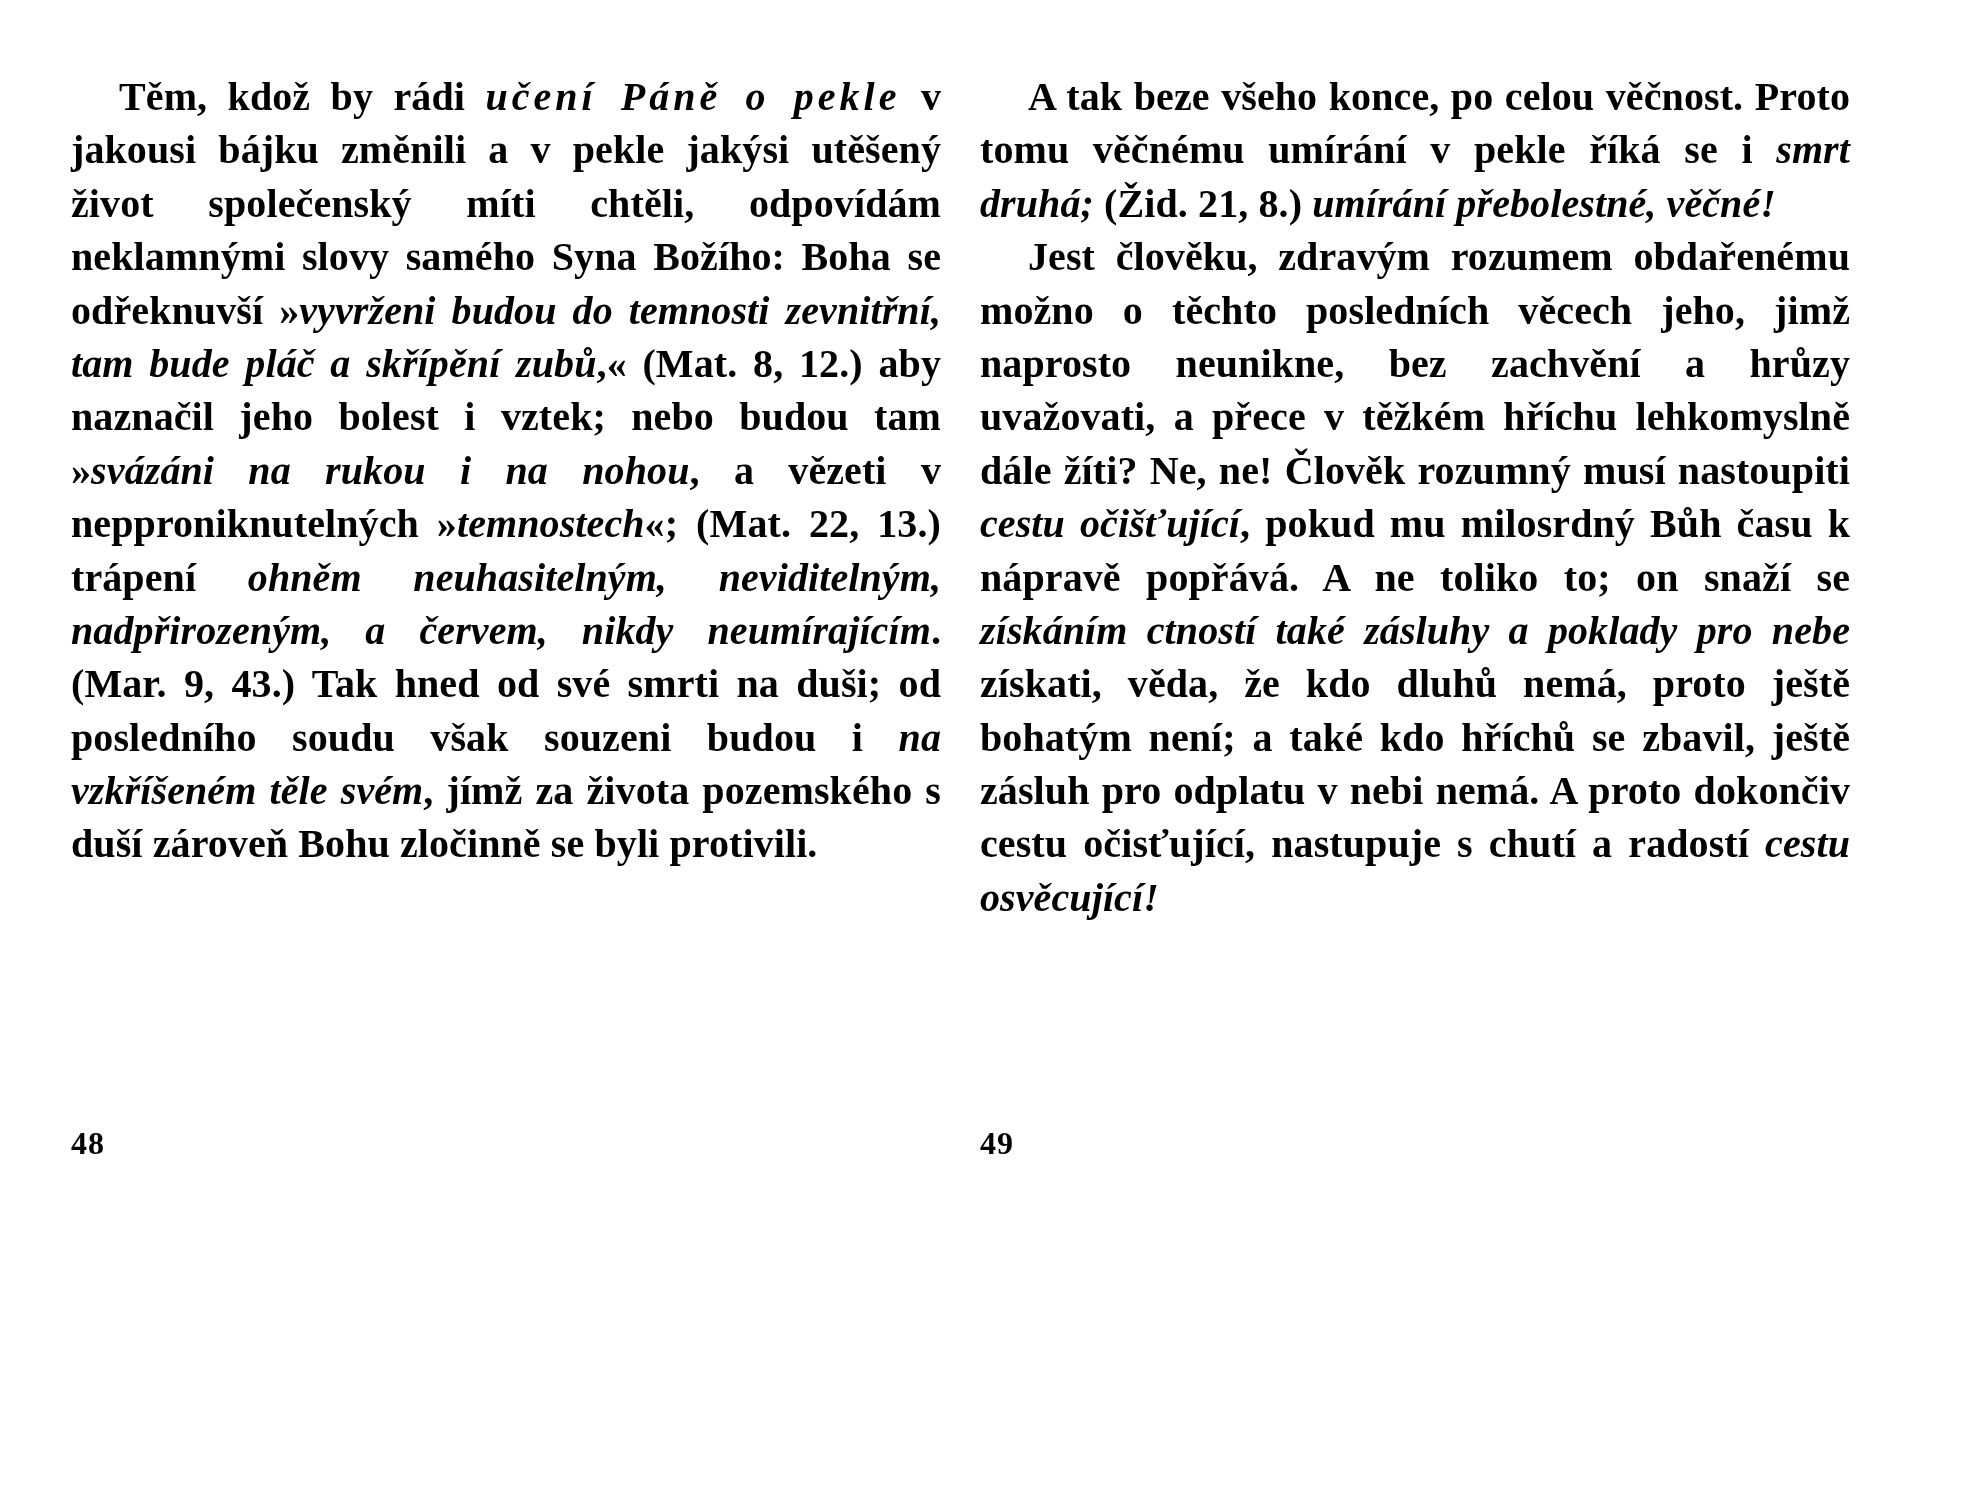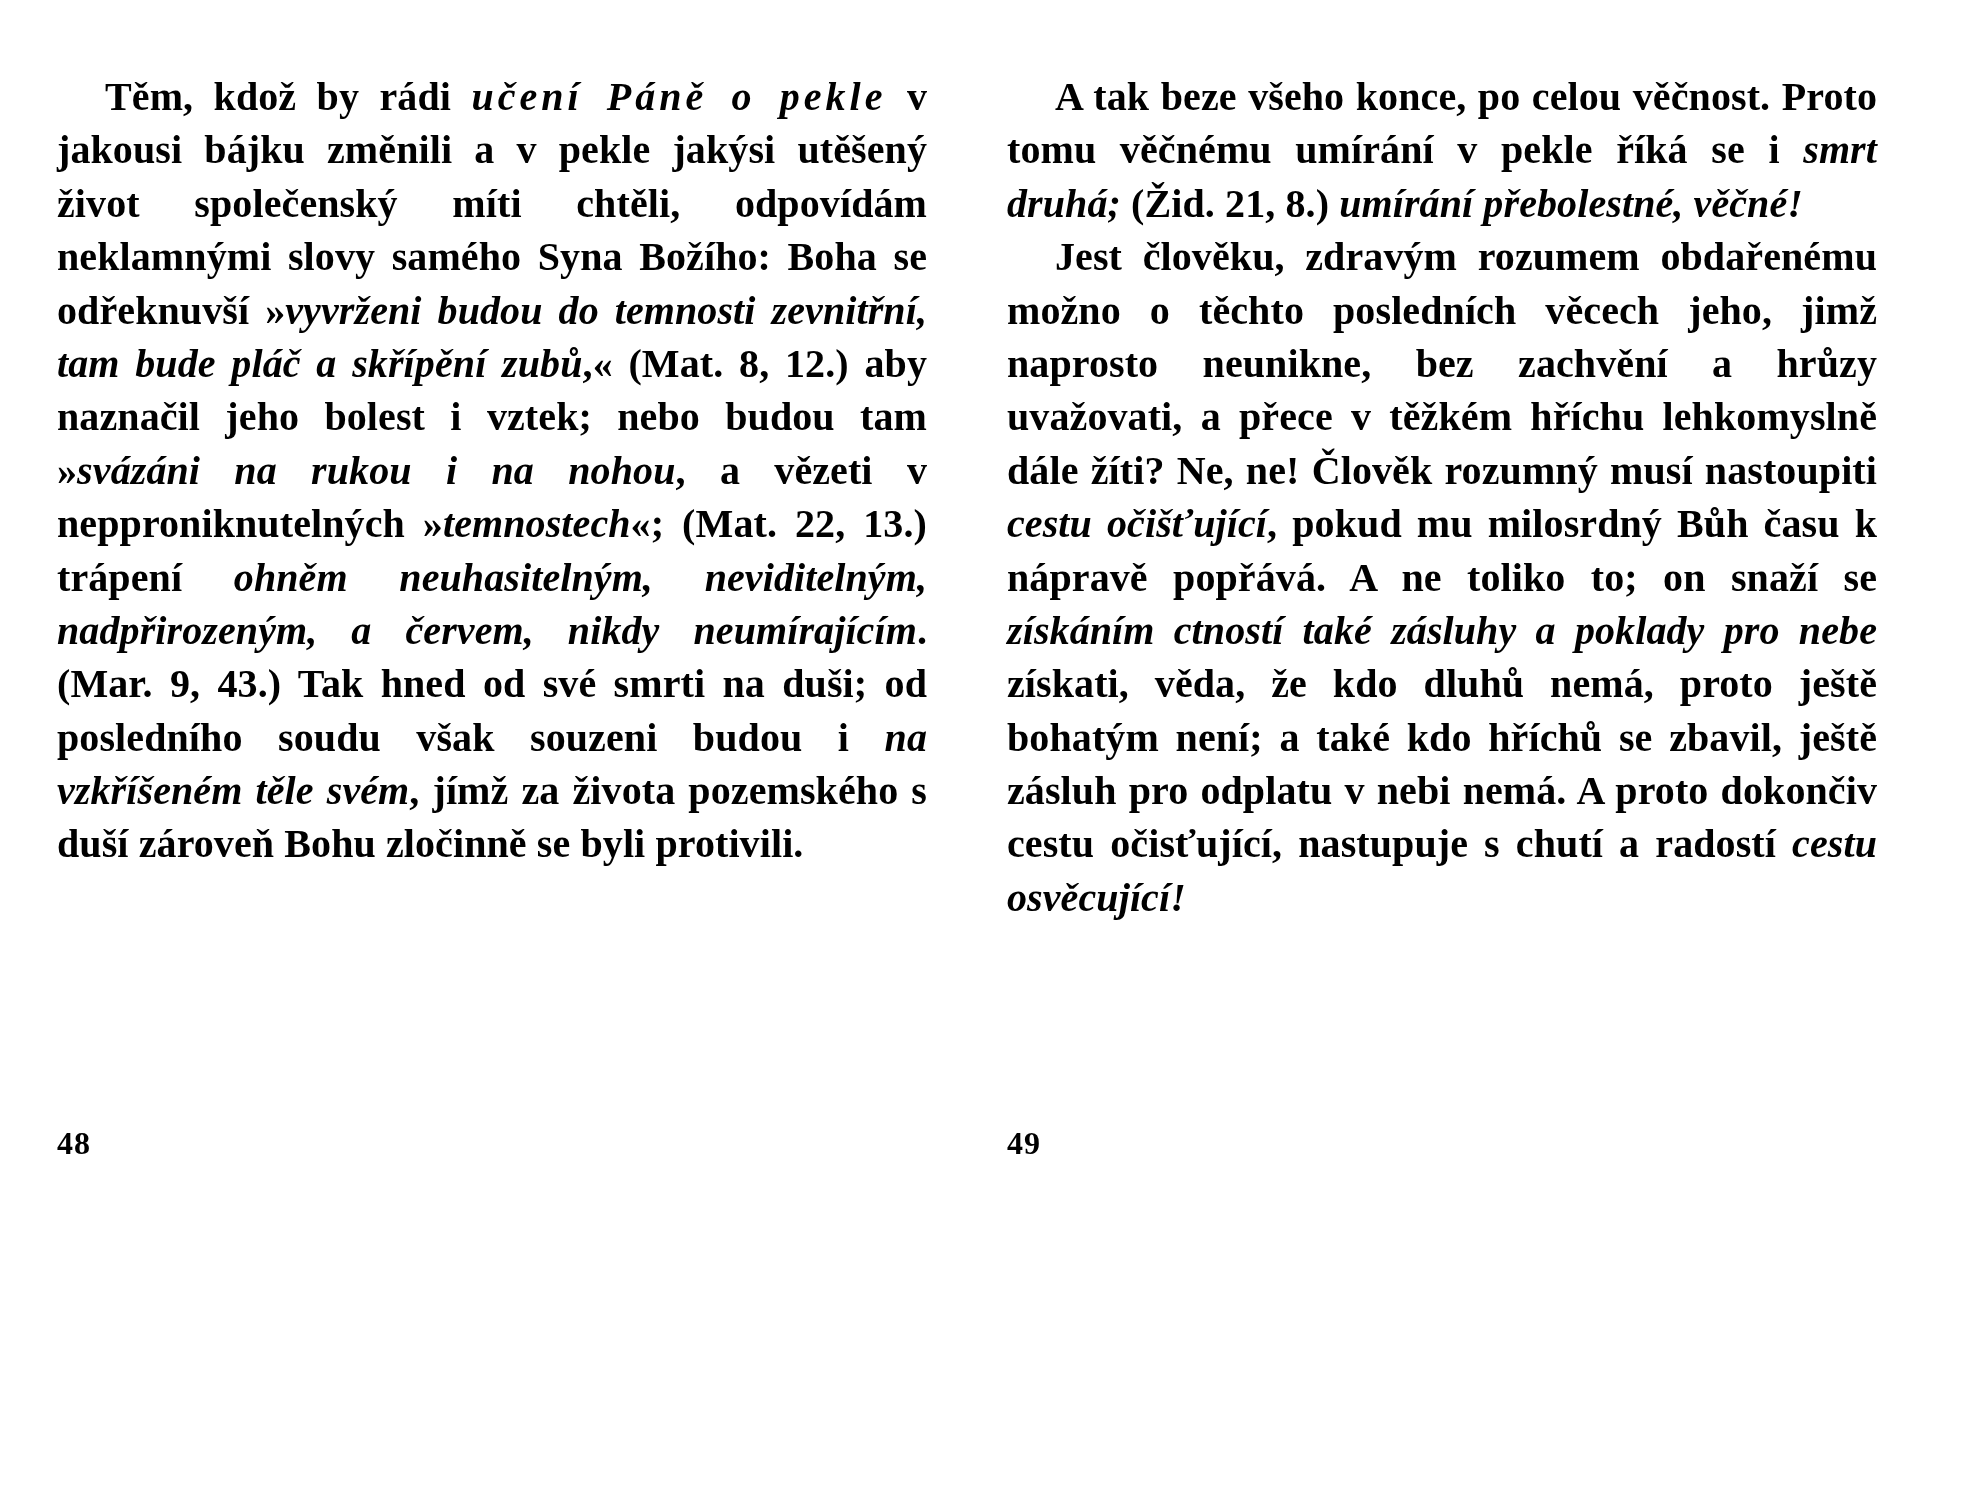--- a/index.html
+++ b/index.html
@@ -12,31 +12,31 @@
     height: 1500px;
     font-family: "Liberation Serif", serif;
     color: #000000;
     overflow: hidden;
   }
   .book-spread {
     position: relative;
     width: 1972px;
     height: 1500px;
     box-sizing: border-box;
-    padding: 70px 40px 0 32px;
+    padding: 70px 40px 0 46px;
     display: flex;
     justify-content: space-between;
   }
   .page {
     position: relative;
     width: 870px;
     box-sizing: border-box;
   }
   .page-left { margin-left: 25px; }
-  .page-right { margin-right: 55px; }
+  .page-right { margin-right: 82px; }
 
   .text-block {
     font-size: 40px;
     line-height: 1.335;
     text-align: justify;
     text-justify: inter-word;
     font-weight: 700;
     letter-spacing: 0.1px;
     -webkit-font-smoothing: none;
   }

